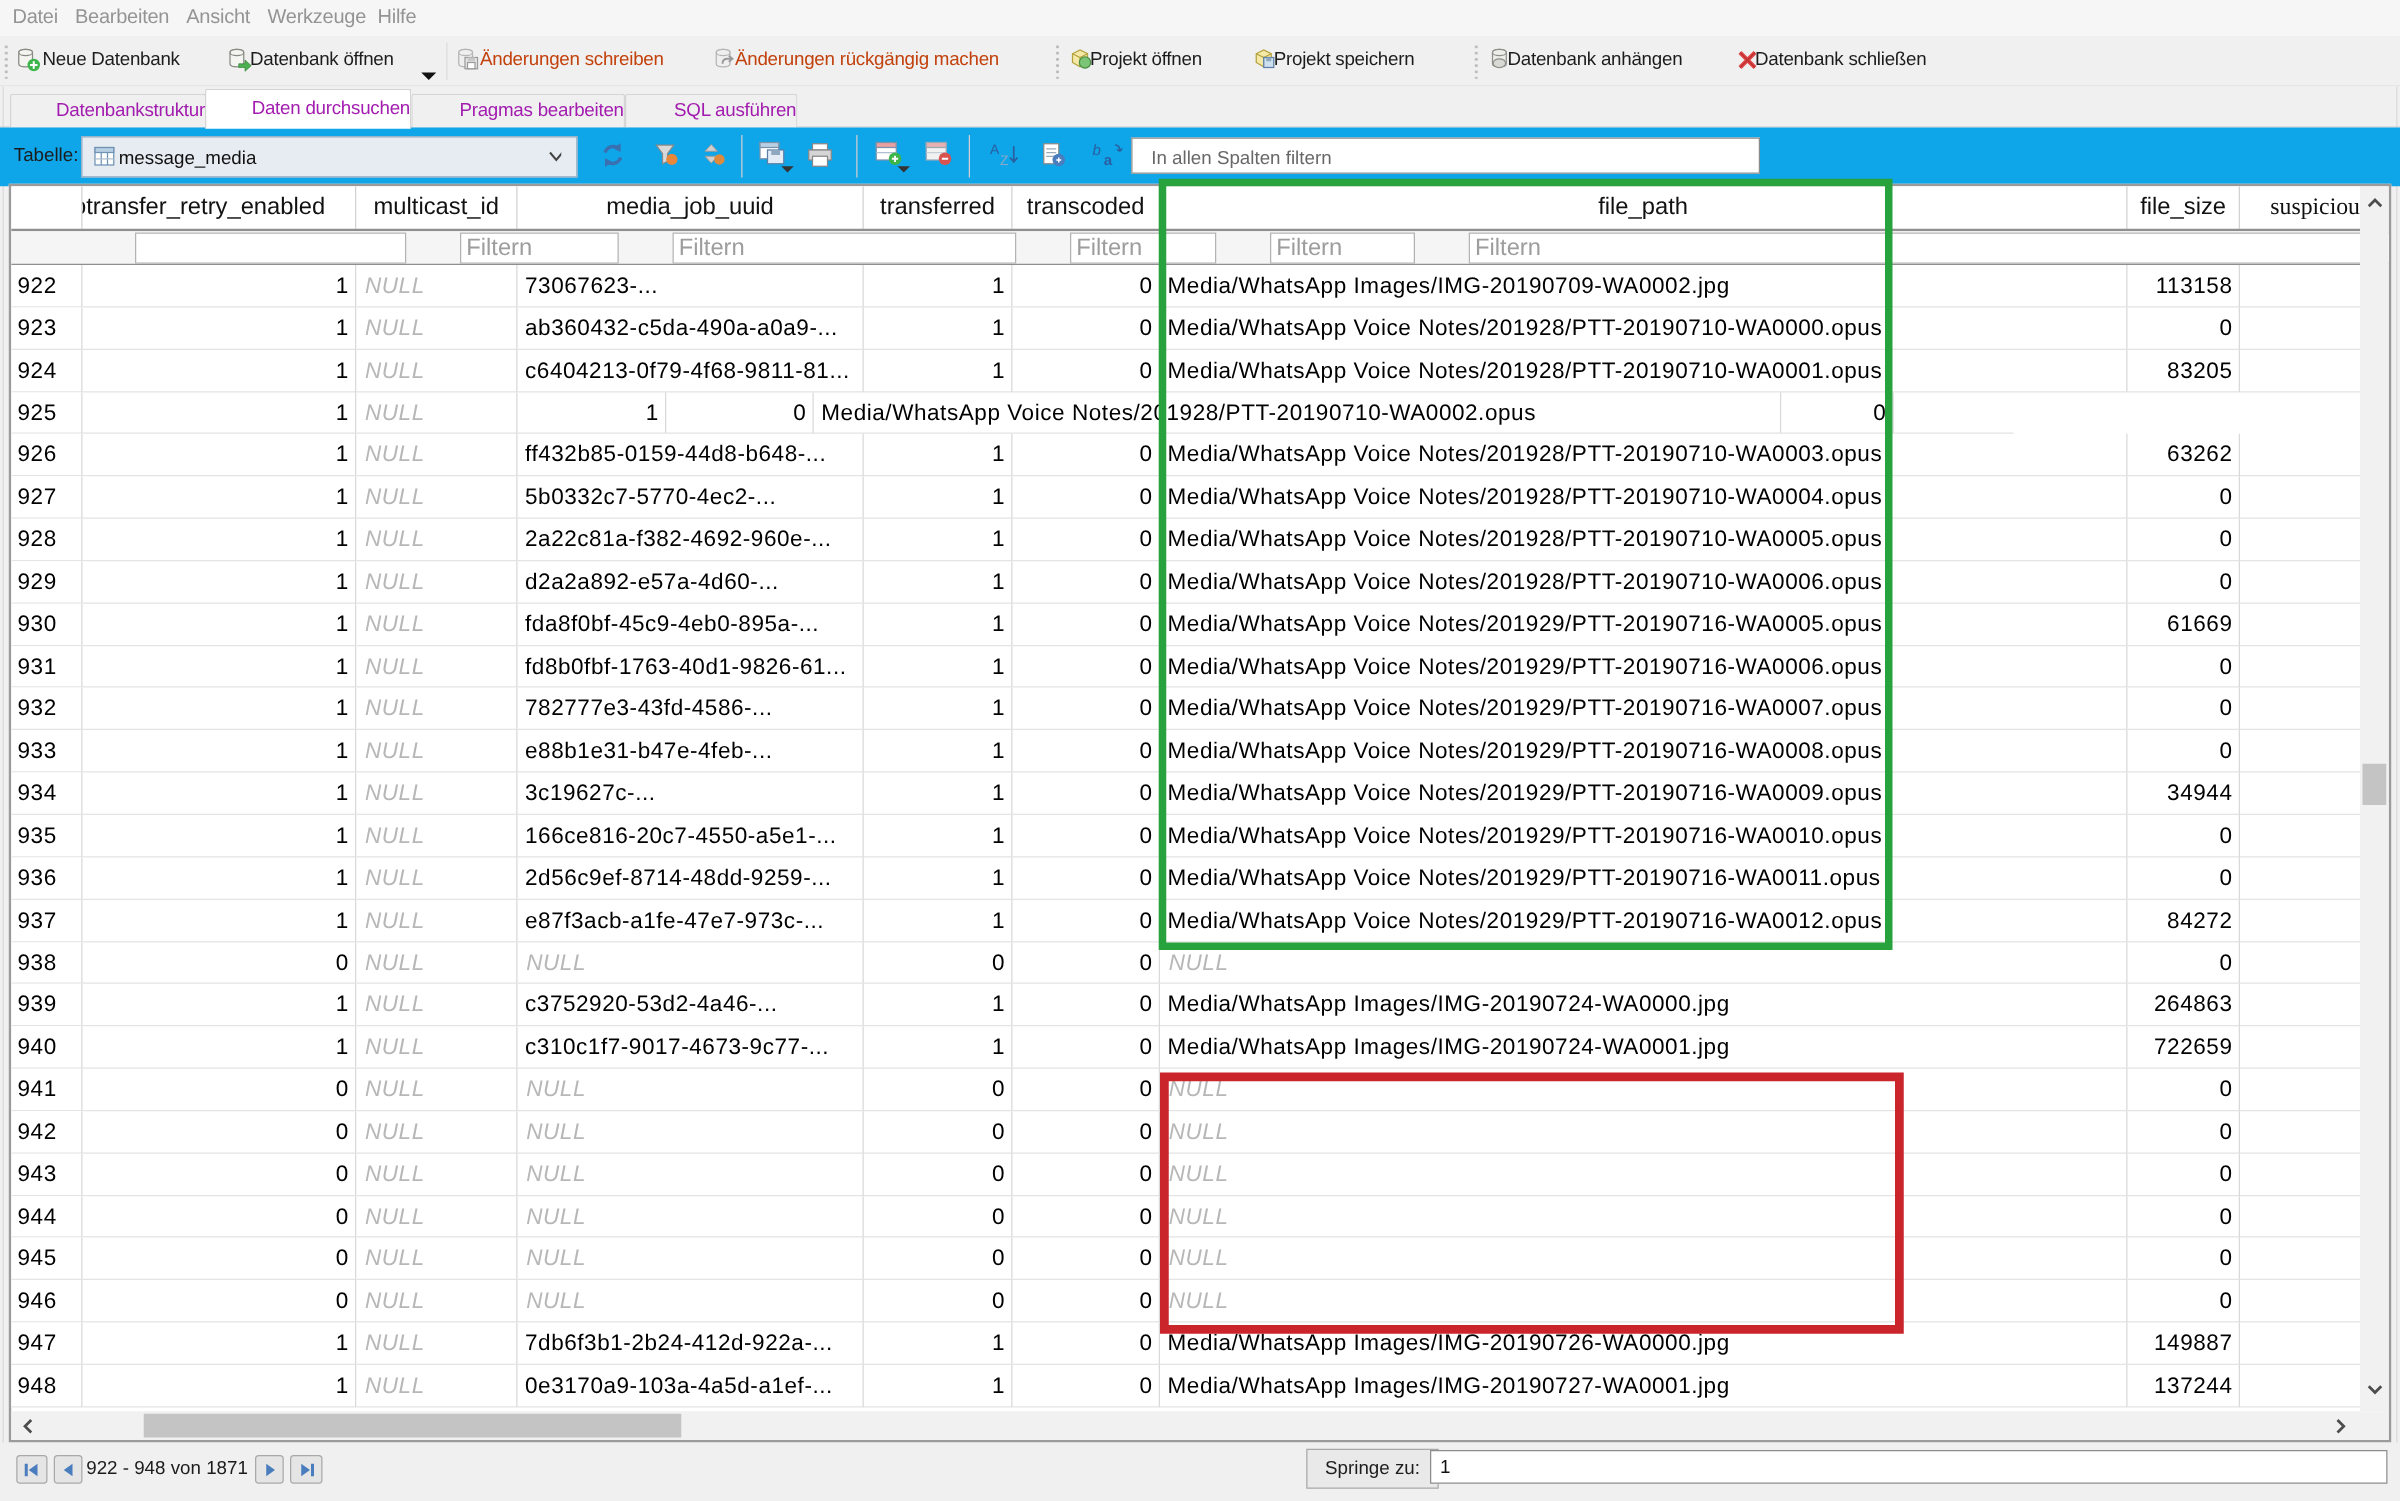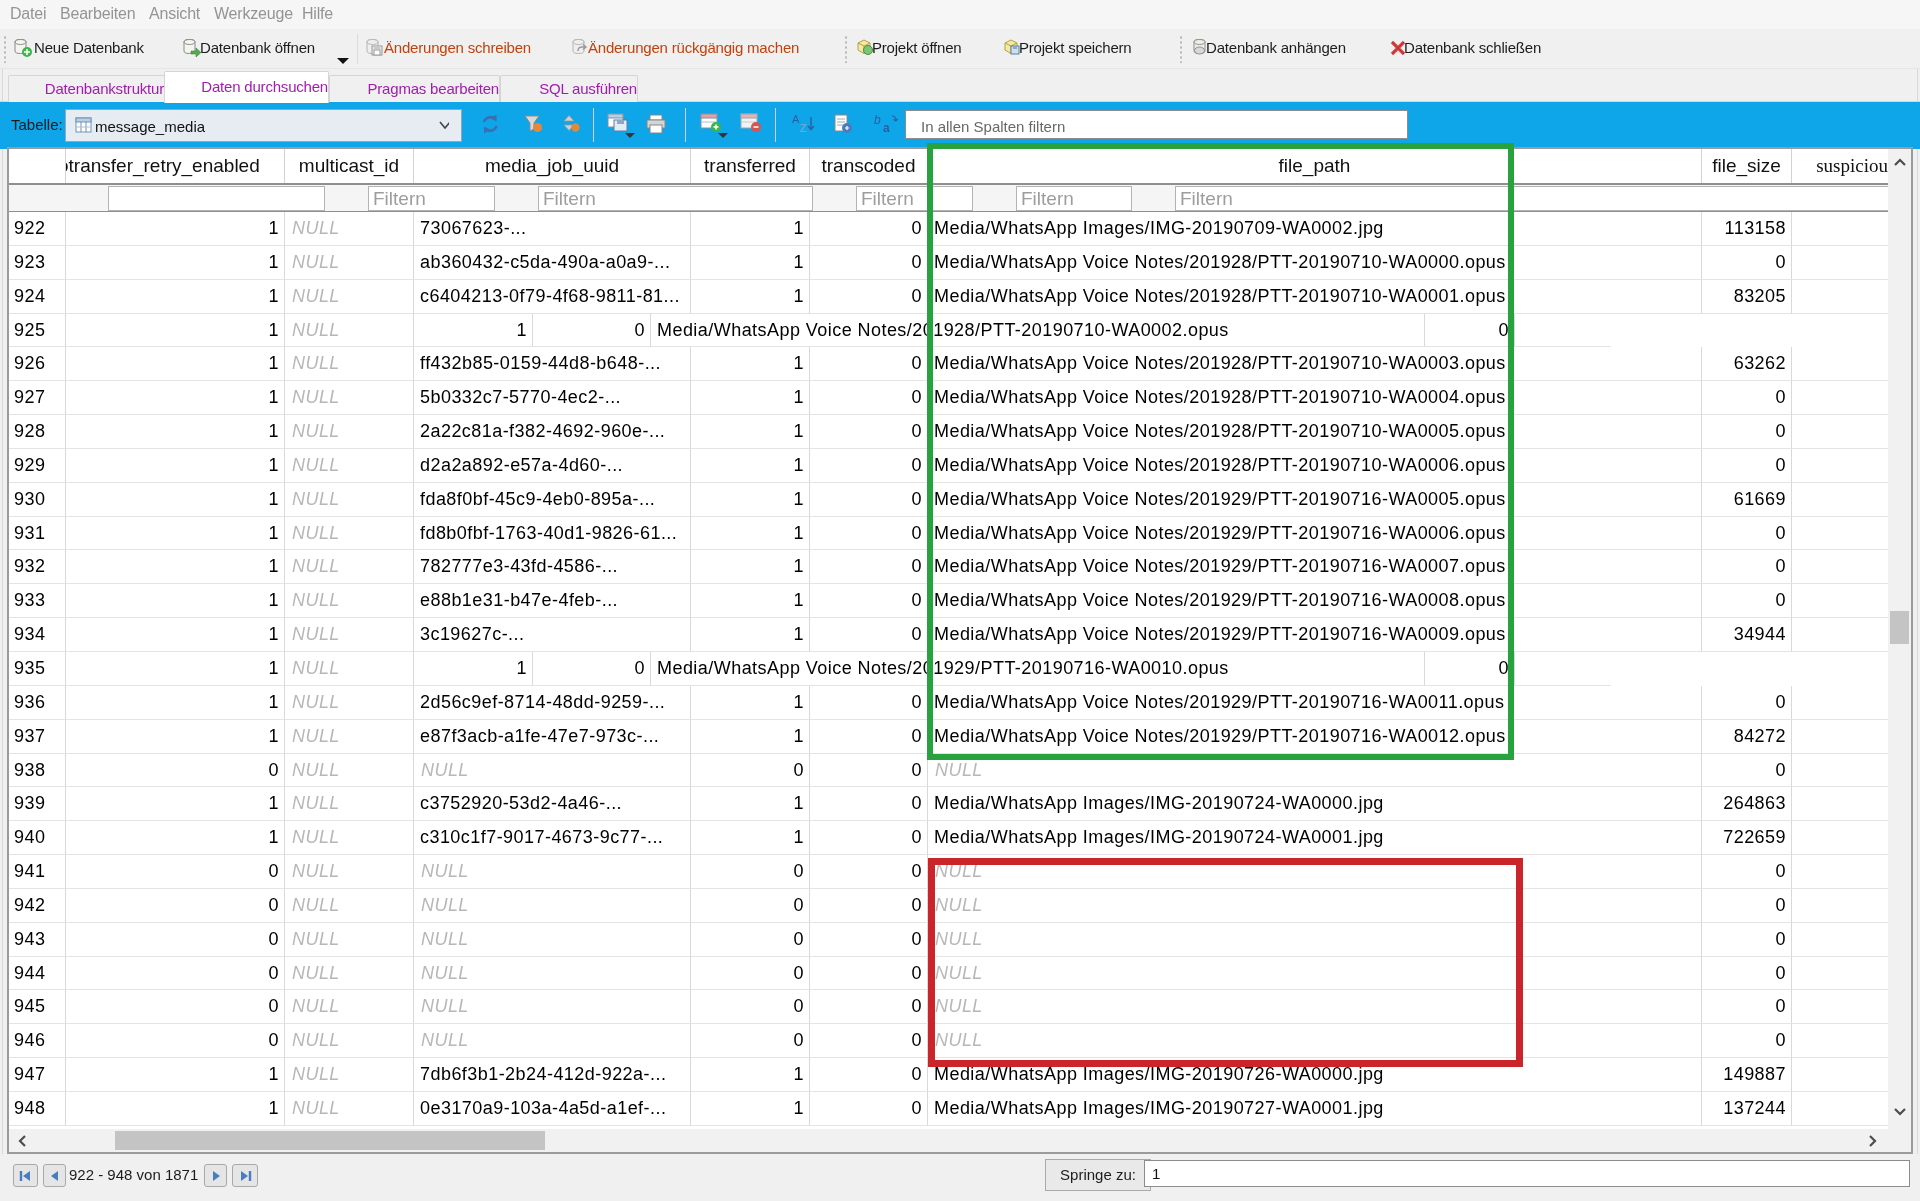--- a/index.html
+++ b/index.html
@@ -424,20 +424,21 @@
         <div class="c w4 num">1</div>
         <div class="c w5 num">0</div>
         <div class="c w6 txt">Media/WhatsApp Voice Notes/201929/PTT-20190716-WA0009.opus</div>
         <div class="c w7 num">34944</div>
         <div class="c w8"></div>
       </div>
 <div class="row">
         <div class="c rh">935</div>
         <div class="c w1 num">1</div>
         <div class="c w2 nul">NULL</div>
+        <div class="c w3 txt">166ce816-20c7-4550-a5e1-...</div>
         <div class="c w4 num">1</div>
         <div class="c w5 num">0</div>
         <div class="c w6 txt">Media/WhatsApp Voice Notes/201929/PTT-20190716-WA0010.opus</div>
         <div class="c w7 num">0</div>
         <div class="c w8"></div>
       </div>
 <div class="row">
         <div class="c rh">936</div>
         <div class="c w1 num">1</div>
         <div class="c w2 nul">NULL</div>

